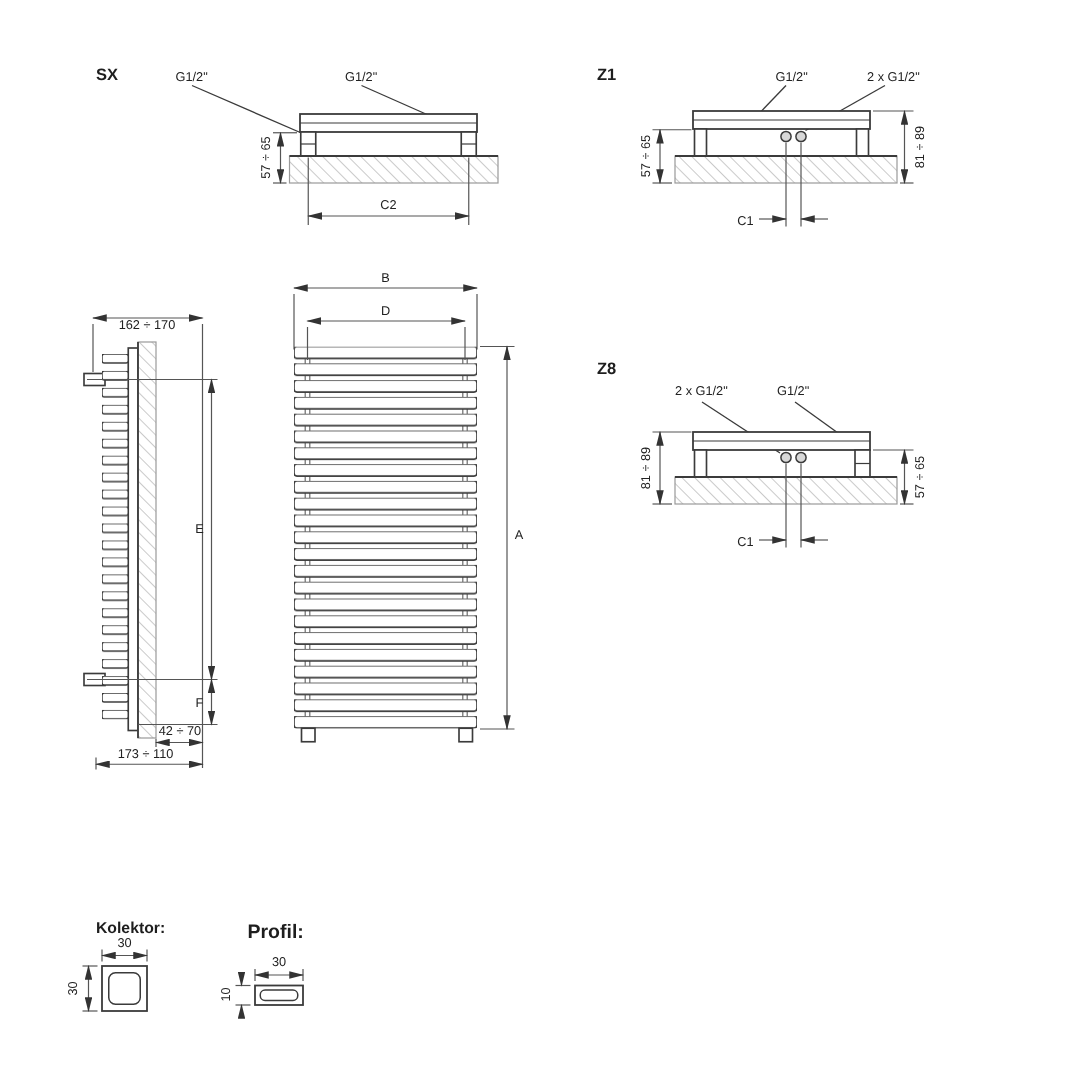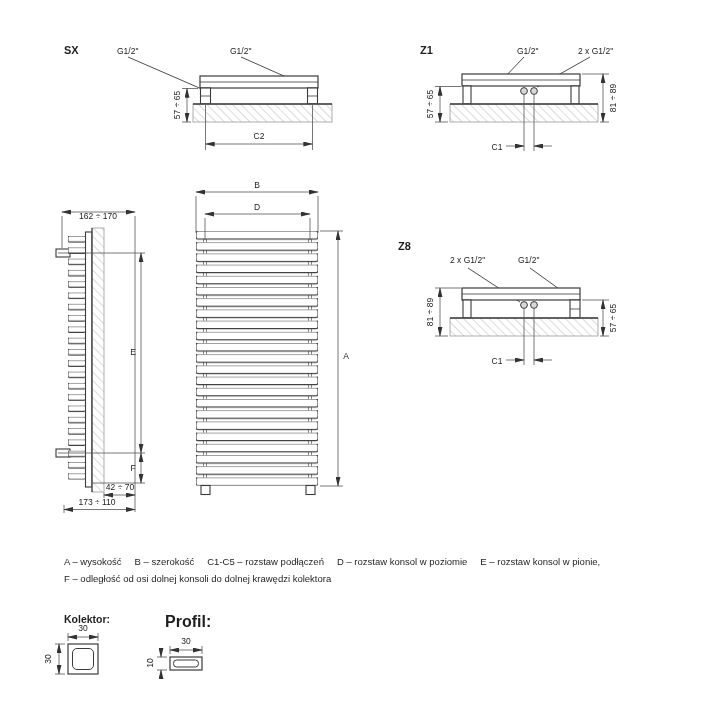--- a/index.html
+++ b/index.html
@@ -186,21 +186,21 @@
       </g>
     </g>
   </svg>
 
   <span class="lbl ttl" style="left:64px;top:44px">SX</span>
   <span class="lbl dim" style="left:117px;top:46px">G1/2"</span>
   <span class="lbl dim" style="left:230px;top:46px">G1/2"</span>
   <span class="lbl dim rot" style="left:177px;top:105px">57 ÷ 65</span>
   <span class="lbl dim ctr" style="left:259px;top:136px">C2</span>
 
-  <span class="lbl ttl" style="left:420px;top:44px">Z1</span>
+  <span class="lbl ttl" style="left:398px;top:44px">Z1</span>
   <span class="lbl dim" style="left:517px;top:46px">G1/2"</span>
   <span class="lbl dim" style="left:578px;top:46px">2 x G1/2"</span>
   <span class="lbl dim rot" style="left:430px;top:104px">57 ÷ 65</span>
   <span class="lbl dim rot" style="left:613px;top:98px">81 ÷ 89</span>
   <span class="lbl dim ctr" style="left:497px;top:147px">C1</span>
 
   <span class="lbl ttl" style="left:398px;top:240px">Z8</span>
   <span class="lbl dim" style="left:450px;top:255px">2 x G1/2"</span>
   <span class="lbl dim" style="left:518px;top:255px">G1/2"</span>
   <span class="lbl dim rot" style="left:430px;top:312px">81 ÷ 89</span>
@@ -210,28 +210,22 @@
   <span class="lbl dim ctr" style="left:98px;top:216px">162 ÷ 170</span>
   <span class="lbl dim ctr" style="left:133px;top:352px">E</span>
   <span class="lbl dim ctr" style="left:133px;top:468px">F</span>
   <span class="lbl dim ctr" style="left:120px;top:487px">42 ÷ 70</span>
   <span class="lbl dim ctr" style="left:97px;top:502px">173 ÷ 110</span>
 
   <span class="lbl dim ctr" style="left:257px;top:185px">B</span>
   <span class="lbl dim ctr" style="left:257px;top:207px">D</span>
   <span class="lbl dim ctr" style="left:346px;top:356px">A</span>
 
-  <div class="legend" style="left:64px;top:556px">
-    <span>A – wysokość</span><span>B – szerokość</span><span>C1-C5 – rozstaw podłączeń</span><span>D – rozstaw konsol w poziomie</span><span>E – rozstaw konsol w pionie,</span>
-  </div>
-  <div class="legend" style="left:64px;top:573px">
-    <span>F – odległość od osi dolnej konsoli do dolnej krawędzi kolektora</span>
-  </div>
 
   <span class="lbl ttl" style="left:64px;top:613px;font-size:10.5px">Kolektor:</span>
   <span class="lbl dim ctr" style="left:83px;top:628px">30</span>
   <span class="lbl dim rot" style="left:48px;top:659px">30</span>
 
-  <span class="lbl ttl" style="left:165px;top:613px;font-size:16px">Profil:</span>
+  <span class="lbl ttl" style="left:165px;top:613px;font-size:13px">Profil:</span>
   <span class="lbl dim ctr" style="left:186px;top:641px">30</span>
   <span class="lbl dim rot" style="left:150px;top:663px">10</span>
 
 </div>
 
 </body></html>

